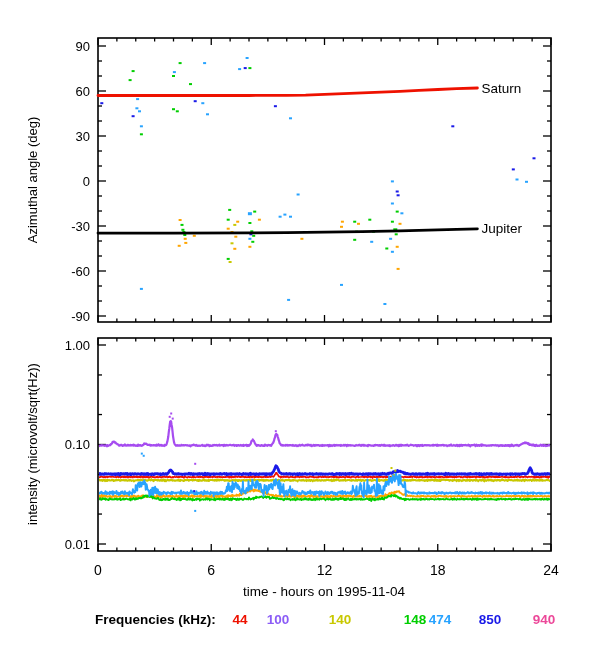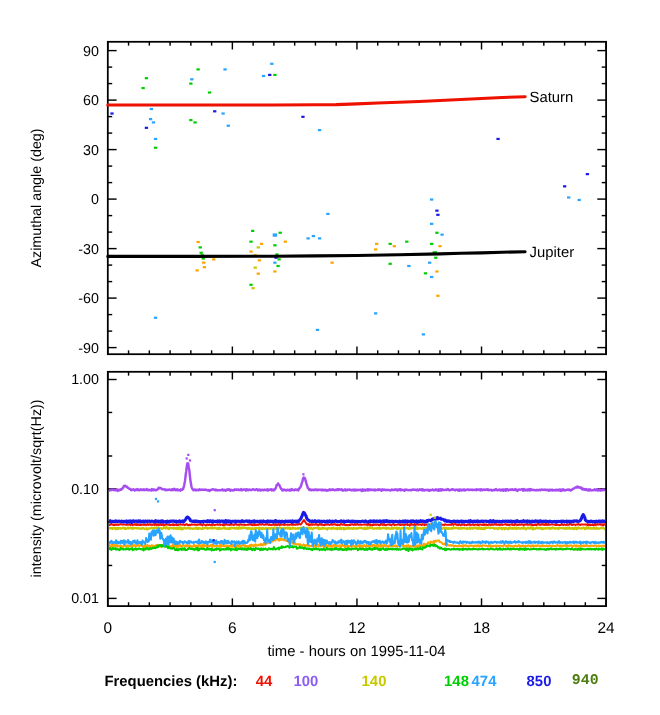--- a/index.html
+++ b/index.html
@@ -317,15 +317,15 @@
       </g>
     </svg>
   <div class="legend">
     <span class="legend-label">Frequencies (kHz):</span>
     <span class="legend-entry" style="left: 240px; color: rgb(238, 17, 0);">44</span>
     <span class="legend-entry" style="left: 278px; color: #8b5cf6;">100</span>
     <span class="legend-entry" style="left: 340px; color: rgb(200, 200, 0);">140</span>
     <span class="legend-entry" style="left: 390px; color: rgb(0, 206, 0); margin-left: 25px;">148</span>
     <span class="legend-entry" style="left: 440px; color: rgb(40, 163, 255);">474</span>
     <span class="legend-entry" style="left: 490px; color: rgb(26, 26, 232);">850</span>
-    <span class="legend-entry" style="left: 532px; color: #4d7c0f; font-family: Liberation Mono, monospace;">940</span>
+    <span class="legend-entry" style="left: 544px; color: #ec4899;">940</span>
   </div>
 </div>
 
 </body></html>

